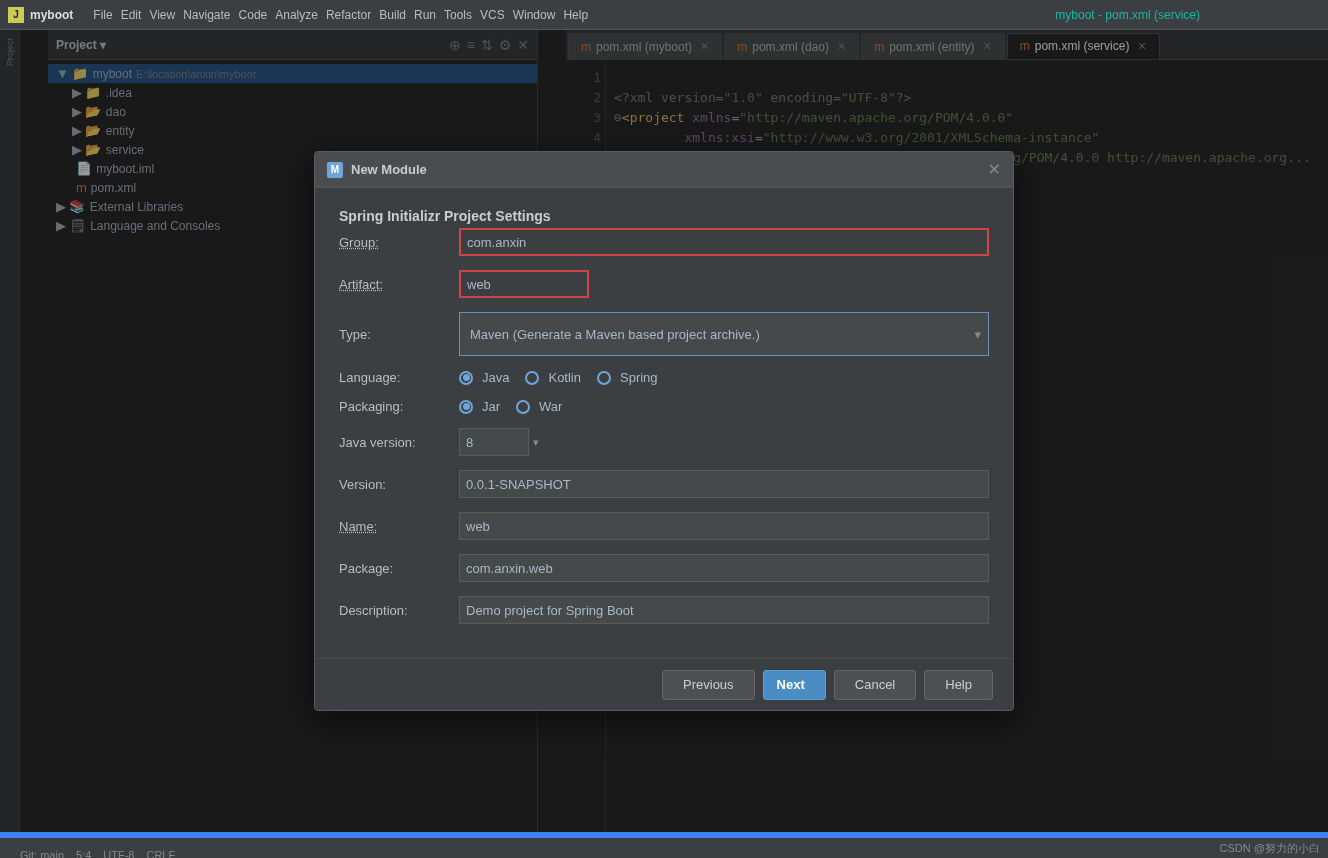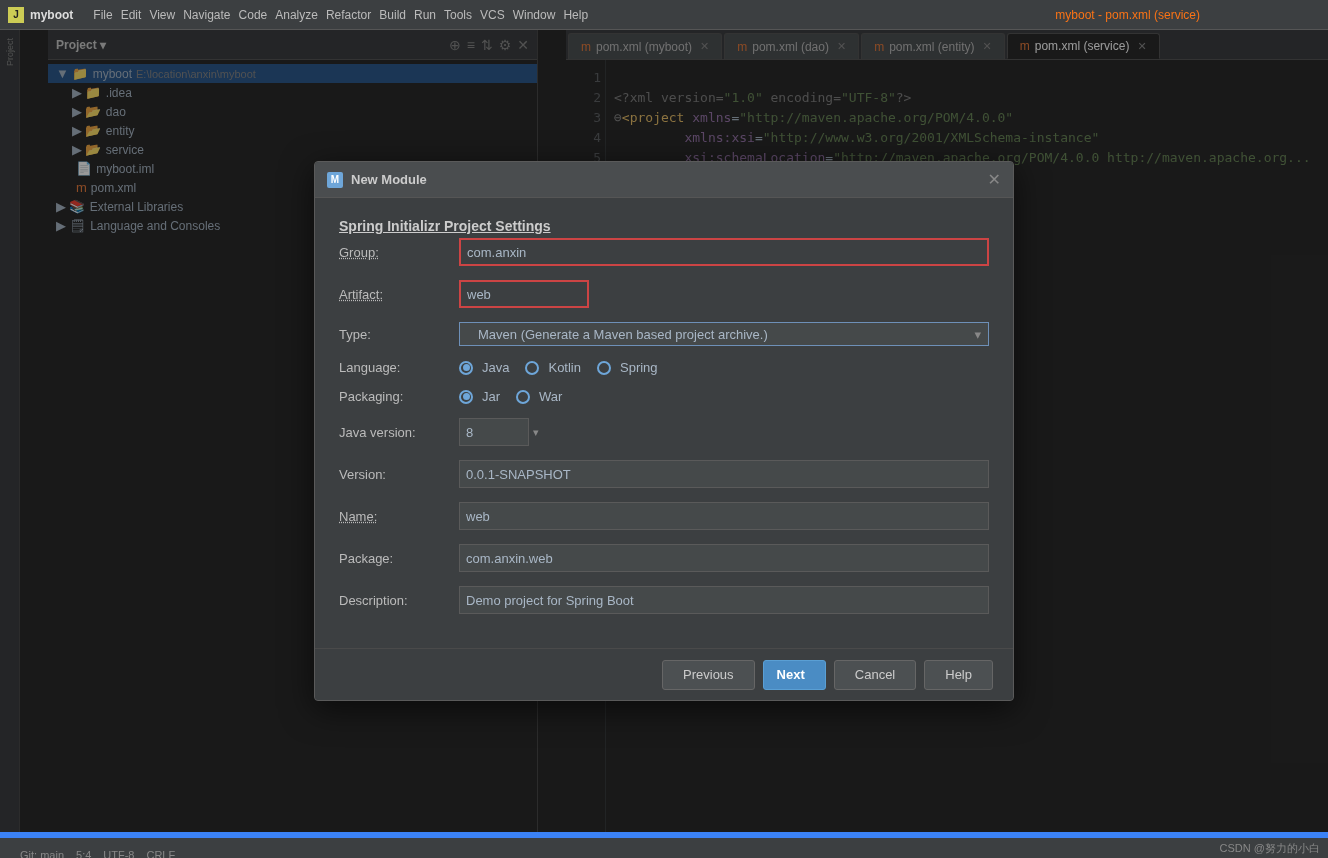--- a/index.html
+++ b/index.html
@@ -42,21 +42,21 @@
       display: flex;
       gap: 0;
       flex: 1;
     }
     .title-bar .menu-item {
       cursor: pointer;
       padding: 2px 4px;
       color: #bbb;
     }
     .title-bar .window-title {
-      color: #f97316;
+      color: #14b8a6;
       font-size: 12px;
       margin-left: auto;
       margin-right: 120px;
     }
 
     
     .main-layout {
       display: flex;
       height: calc(858px - 30px - 26px);
       gap: 28px;
@@ -273,21 +273,20 @@
     }
     .modal-body {
       padding: 20px 24px;
       flex: 1;
     }
     .modal-section-title {
       font-size: 14px;
       font-weight: bold;
       color: #ccc;
       margin-bottom: 4px;
-      text-decoration: underline;
     }
     .form-row {
       display: flex;
       align-items: center;
       margin-bottom: 14px;
     }
     .form-label {
       width: 120px;
       color: #bbb;
       font-size: 13px;
@@ -312,26 +311,26 @@
       background: #3c3f41;
     }
     .select-wrapper {
       flex: 1;
       position: relative;
       display: flex;
       align-items: center;
     }
     .select-wrapper select {
       width: 100%;
-      height: 24px;
+      height: 44px;
       background: #45494a;
       border: 1px solid #6e90b8;
       color: #a9b7c6;
       font-size: 13px;
-      padding: 0 18px;
+      padding: 0 10px;
       appearance: none;
       cursor: pointer;
       outline: none;
     }
     .select-arrow {
       position: absolute;
       right: 8px;
       color: #888;
       pointer-events: none;
     }

